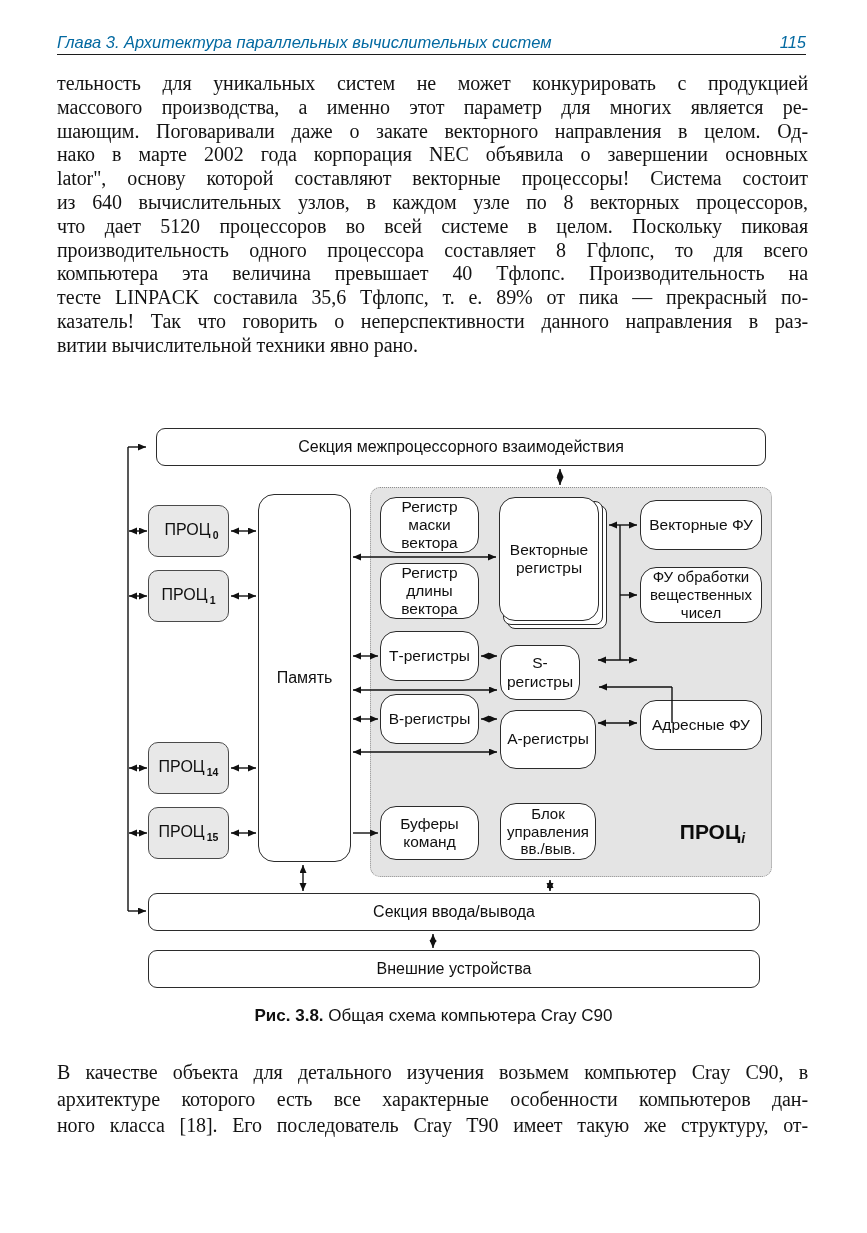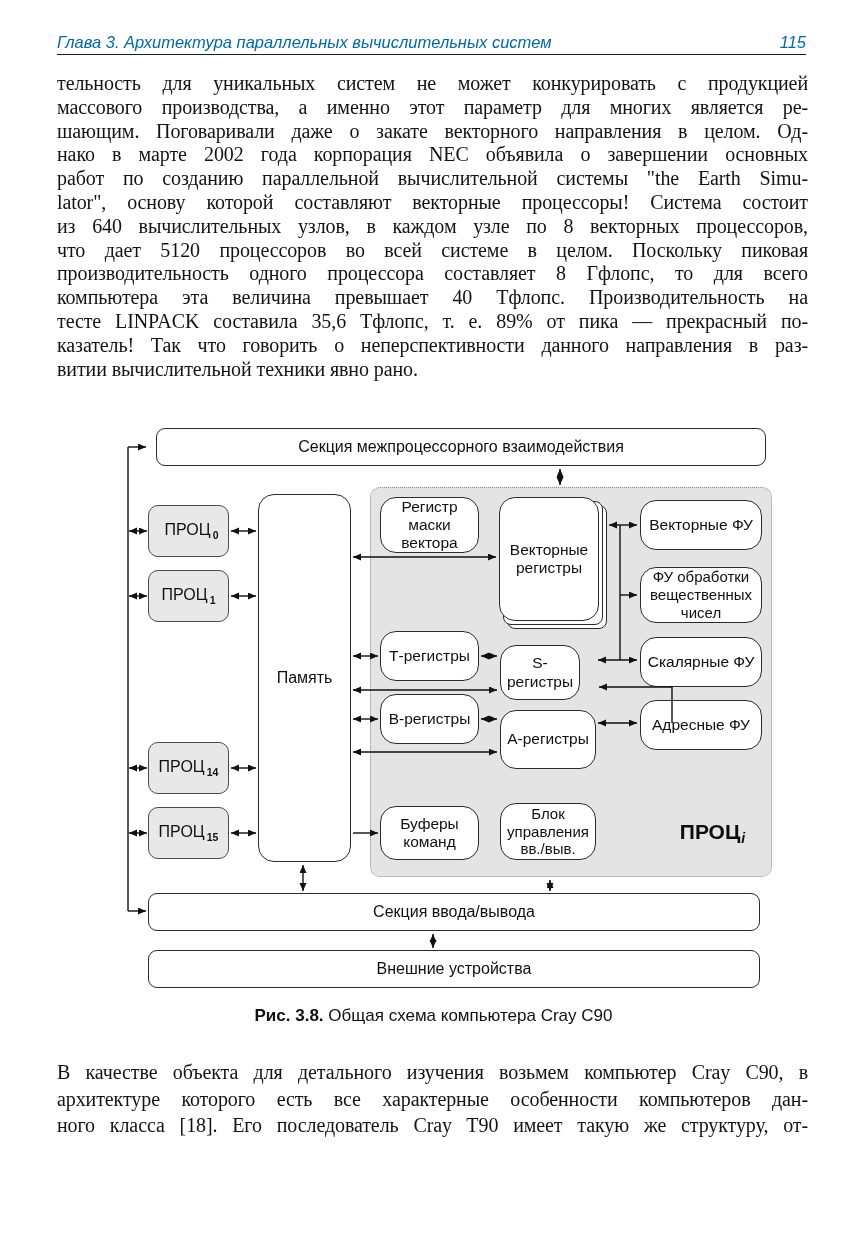--- a/index.html
+++ b/index.html
@@ -70,21 +70,20 @@
     <span>Глава 3. Архитектура параллельных вычислительных систем</span>
     <span>115</span>
   </div>
   <div class="headrule"></div>
 
   <div class="para p1">
     <div class="jline">тельность для уникальных систем не может конкурировать с продукцией</div>
     <div class="jline">массового производства, а именно этот параметр для многих является ре-</div>
     <div class="jline">шающим. Поговаривали даже о закате векторного направления в целом. Од-</div>
     <div class="jline">нако в марте 2002 года корпорация NEC объявила о завершении основных</div>
-    <div class="jline">работ по созданию параллельной вычислительной системы "the Earth Simu-</div>
     <div class="jline">lator", основу которой составляют векторные процессоры! Система состоит</div>
     <div class="jline">из 640 вычислительных узлов, в каждом узле по 8 векторных процессоров,</div>
     <div class="jline">что дает 5120 процессоров во всей системе в целом. Поскольку пиковая</div>
     <div class="jline">производительность одного процессора составляет 8 Гфлопс, то для всего</div>
     <div class="jline">компьютера эта величина превышает 40 Тфлопс. Производительность на</div>
     <div class="jline">тесте LINPACK составила 35,6 Тфлопс, т. е. 89% от пика — прекрасный по-</div>
     <div class="jline">казатель! Так что говорить о неперспективности данного направления в раз-</div>
     <div class="jline lastline">витии вычислительной техники явно рано.</div>
   </div>
 
@@ -107,29 +106,29 @@
       <span><span>ПРОЦ</span><span class="ssub">15</span></span>
     </div>
 
     <div class="dbox" id="b-mem">Память</div>
 
     <div class="stack" id="st2"></div>
     <div class="stack" id="st1"></div>
     <div class="dbox" id="b-vecreg">Векторные регистры</div>
 
     <div class="dbox" id="b-regmask">Регистр маски вектора</div>
+    <div class="dbox" id="b-reglen">Регистр длины вектора</div>
     <div class="dbox" id="b-treg">Т-регистры</div>
     <div class="dbox" id="b-breg">B-регистры</div>
     <div class="dbox" id="b-buf">Буферы команд</div>
     <div class="dbox" id="b-sreg">S-регистры</div>
     <div class="dbox" id="b-areg">А-регистры</div>
     <div class="dbox" id="b-ioctl">Блок управления вв./выв.</div>
     <div class="dbox" id="b-vecfu">Векторные ФУ</div>
     <div class="dbox" id="b-realfu">ФУ обработки вещественных чисел</div>
-    <div class="dbox" id="b-scalfu">Скалярные ФУ</div>
     <div class="dbox" id="b-addrfu">Адресные ФУ</div>
 
     <div class="proci">
       <span>ПРОЦ</span><span class="isub">i</span>
     </div>
 
     <div class="dbox" id="b-io">Секция ввода/вывода</div>
     <div class="dbox" id="b-ext">Внешние устройства</div>
 
     <svg class="wires" width="867" height="1233" viewBox="0 0 867 1233">

